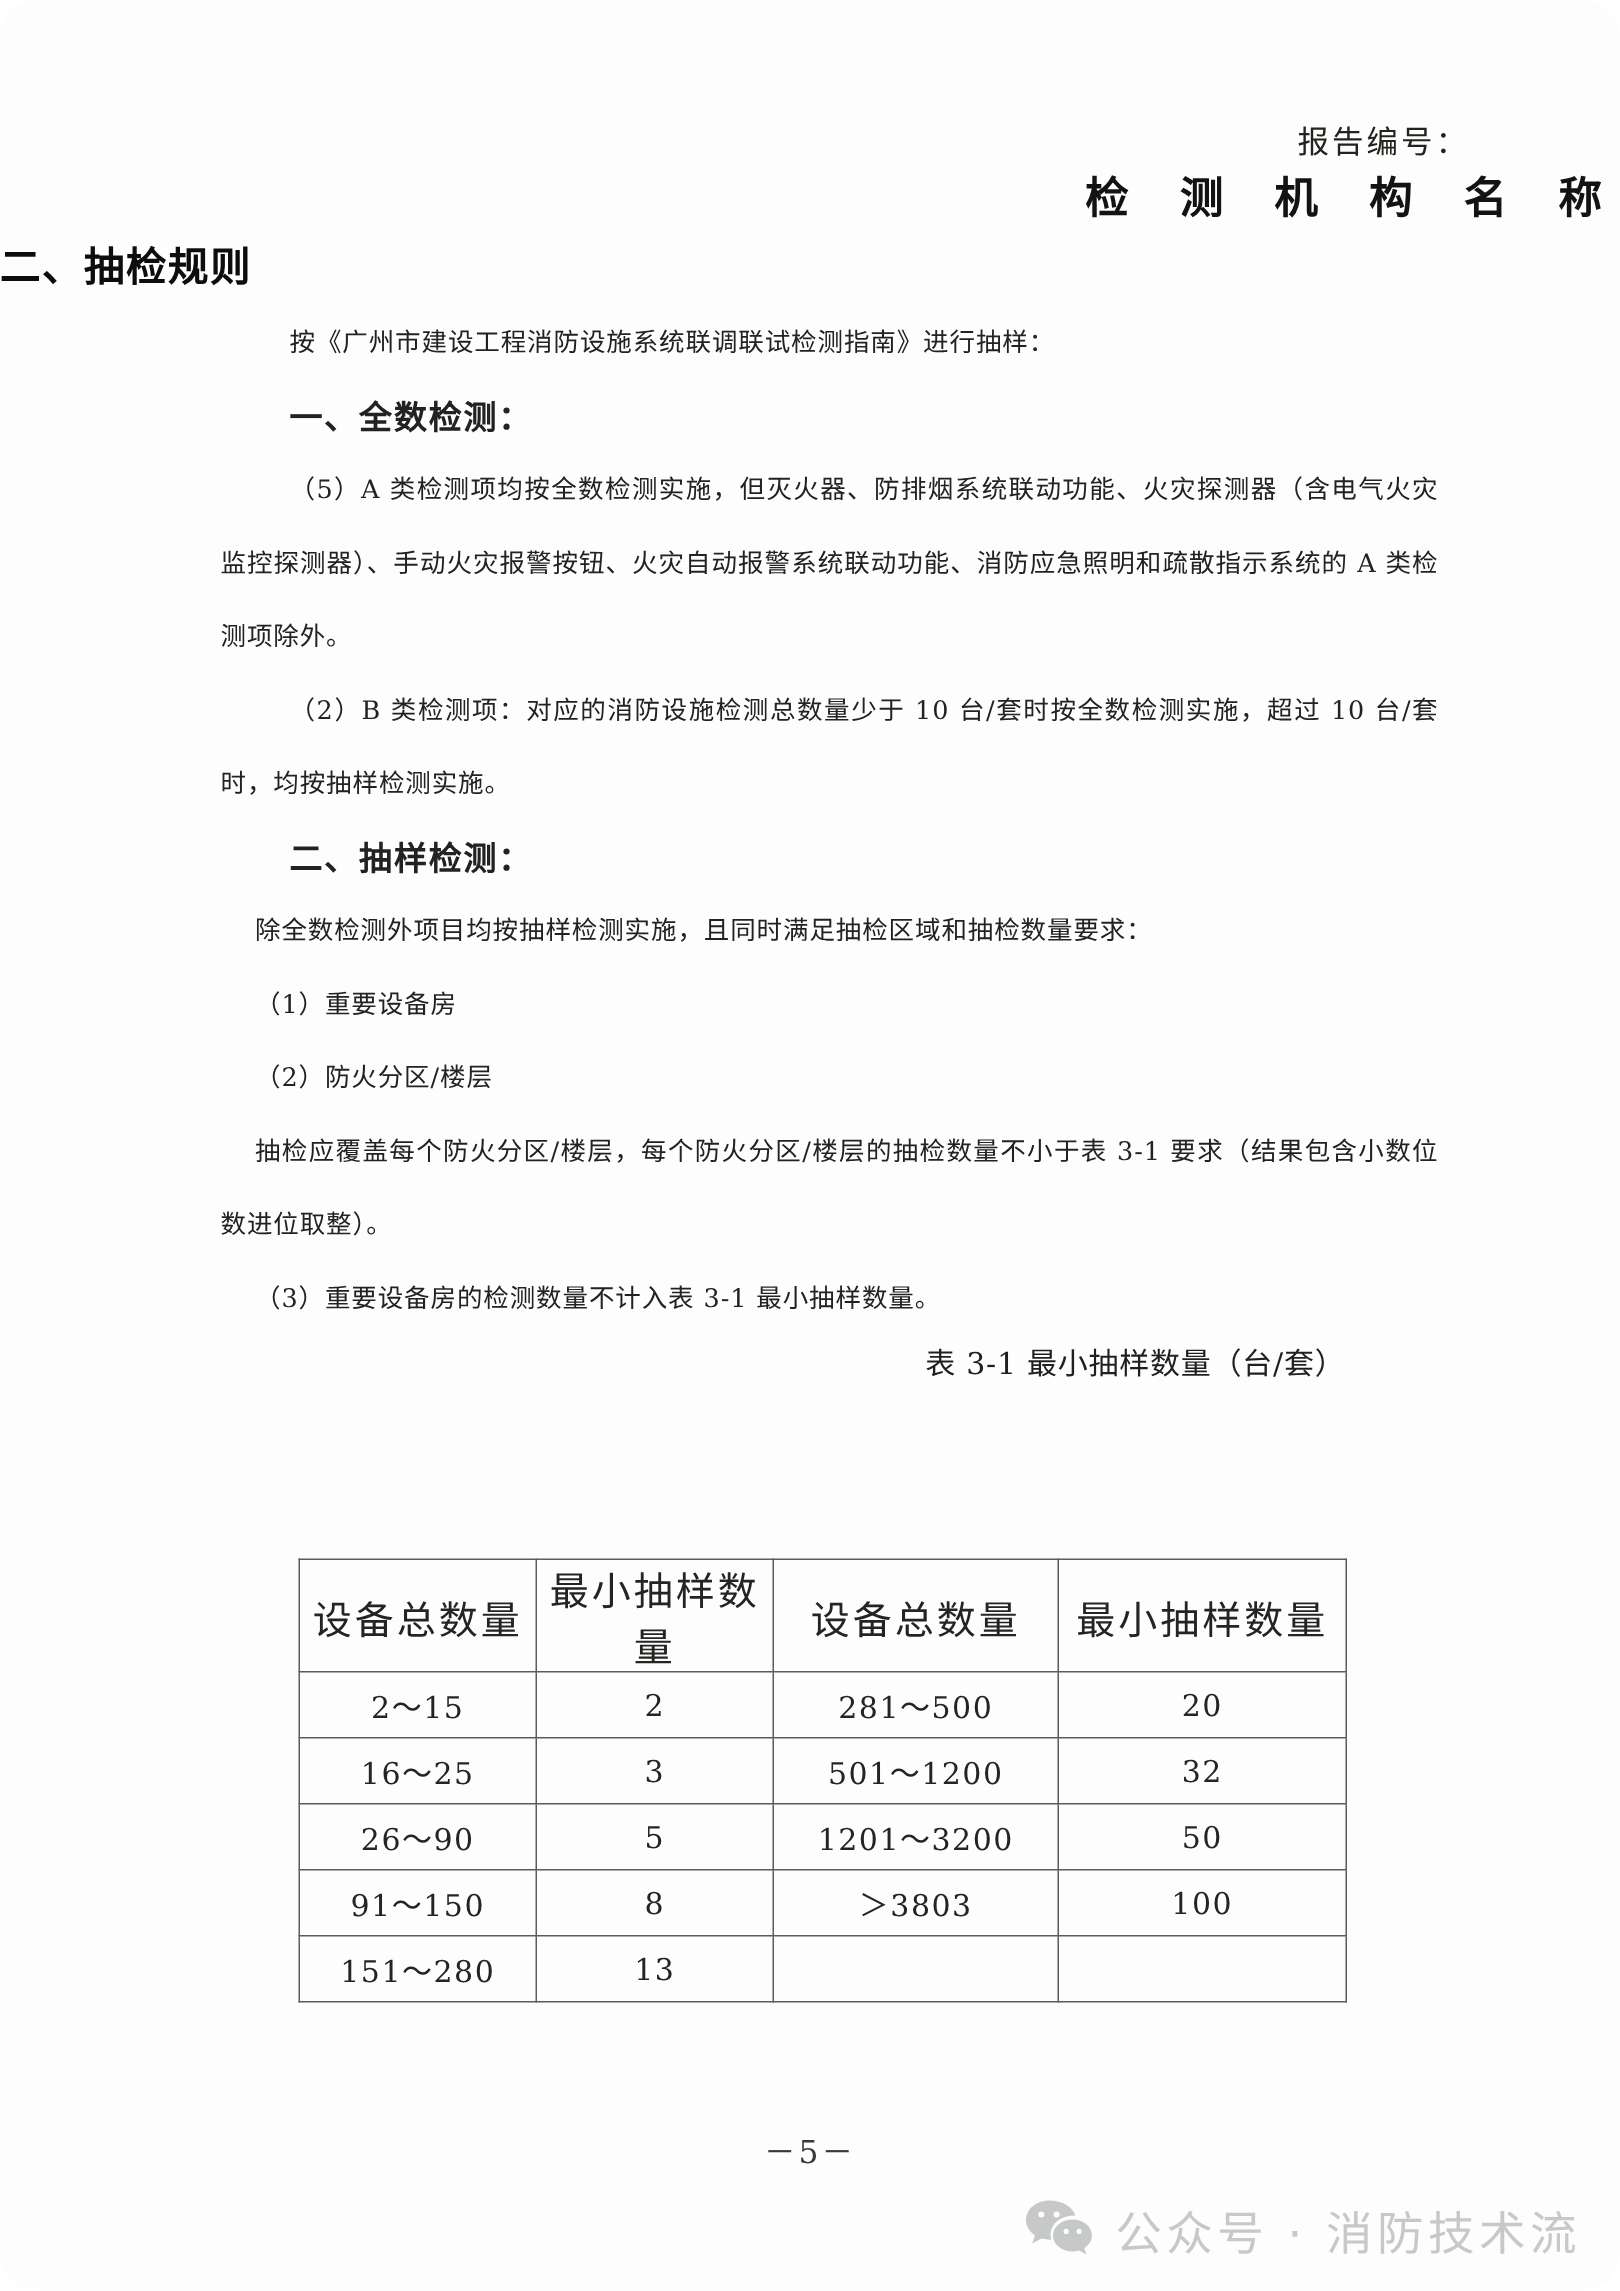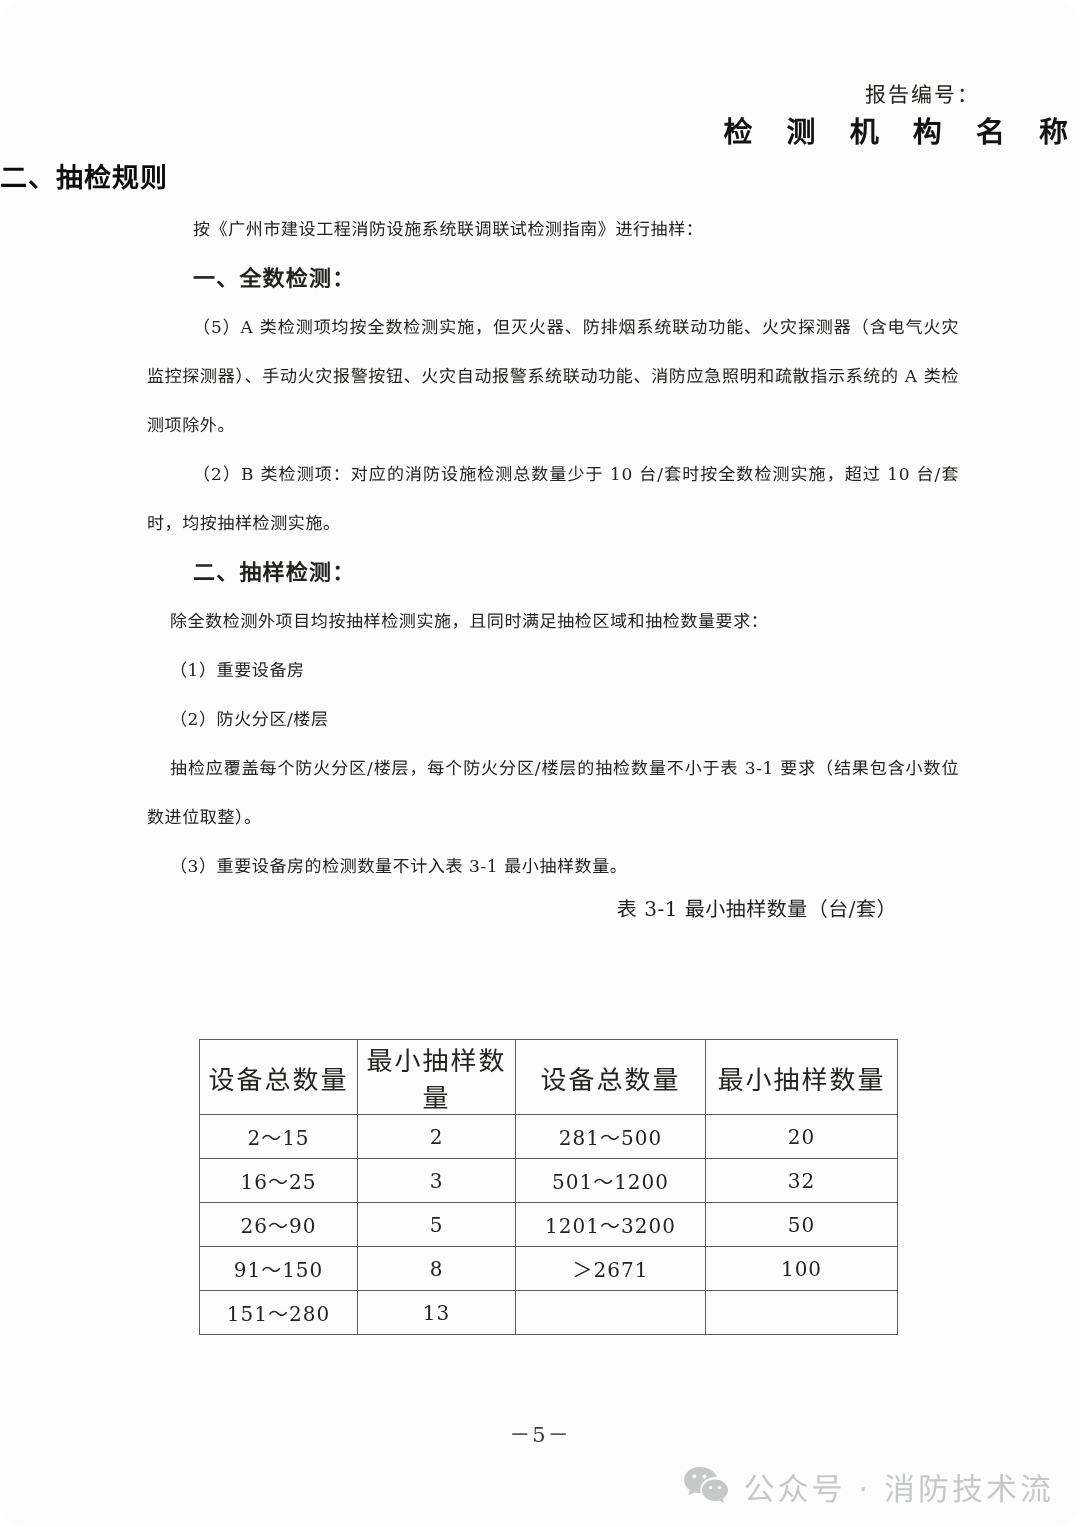--- a/index.html
+++ b/index.html
@@ -227,21 +227,21 @@
       </tr>
       <tr>
         <td>26～90</td>
         <td>5</td>
         <td>1201～3200</td>
         <td>50</td>
       </tr>
       <tr>
         <td>91～150</td>
         <td>8</td>
-        <td>＞2671</td>
+        <td>＞3803</td>
         <td>100</td>
       </tr>
       <tr>
         <td>151～280</td>
         <td>13</td>
         <td></td>
         <td></td>
       </tr>
     </tbody>
   </table>

